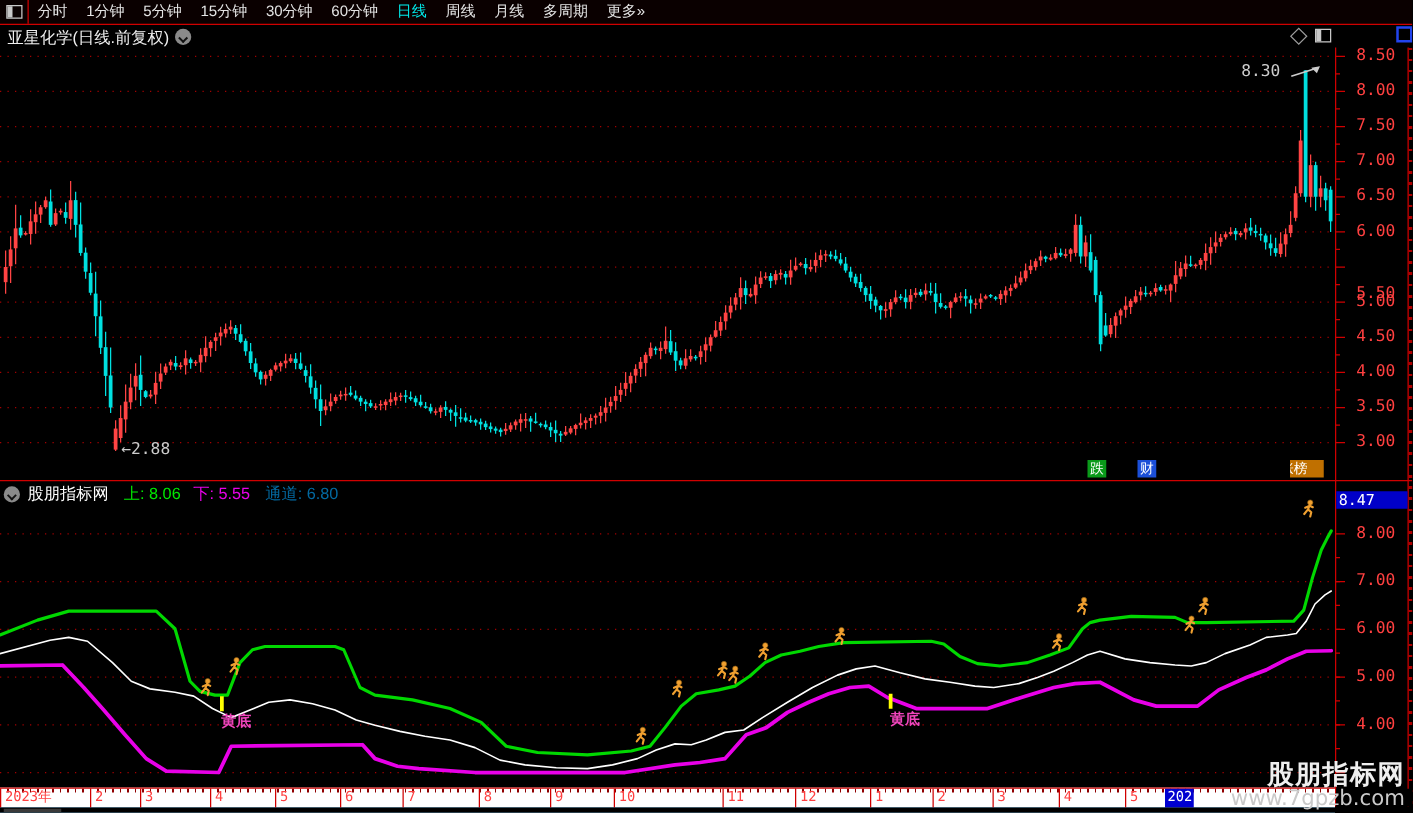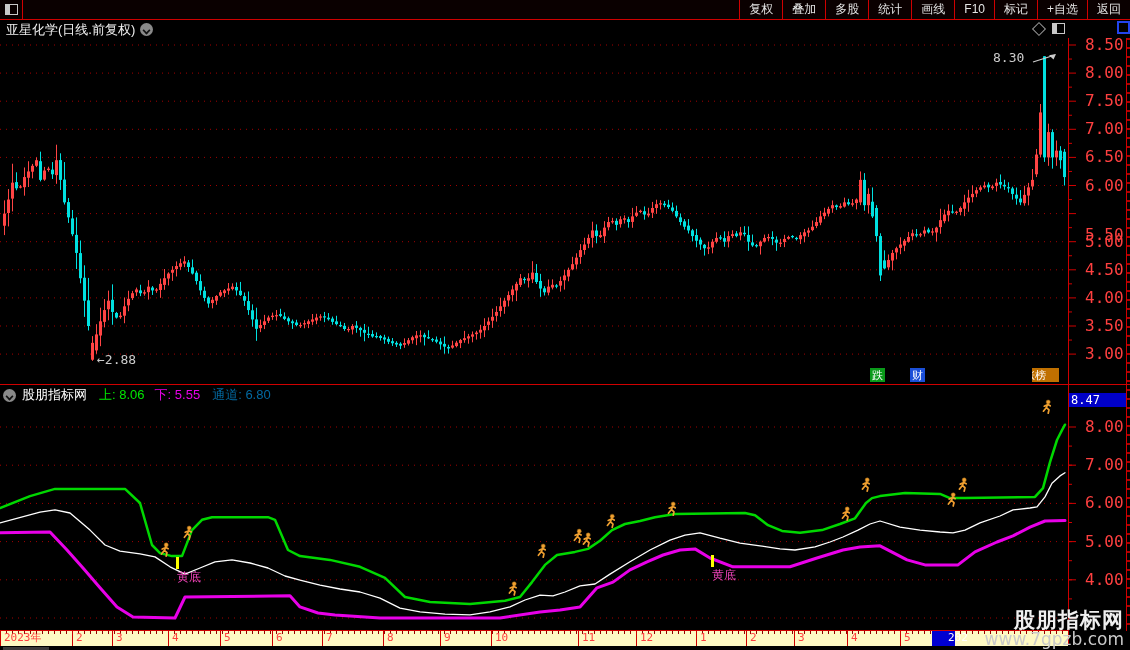--- a/index.html
+++ b/index.html
@@ -21,48 +21,48 @@
   .tb-right .tb-item{padding:0 9px;border-left:1px solid #d00000;}
   
   .titlebar{position:absolute;left:6px;top:21px;color:#f0f0f0;font-size:13px;white-space:nowrap;}
   .chev-circle{display:inline-block;width:13px;height:13px;border-radius:50%;background:#8a8a8a;
                position:relative;vertical-align:-2px;margin-left:5px;}
   .chev-circle:before{content:"";position:absolute;left:3px;top:4px;width:5px;height:5px;
                border-right:2px solid #111;border-bottom:2px solid #111;transform:rotate(45deg) scale(.8);}
   .diamond-icon{position:absolute;left:1034px;top:24px;width:8px;height:8px;border:1px solid #9a9a9a;transform:rotate(45deg);}
   .blue-sq{position:absolute;left:1117px;top:21px;width:9px;height:9px;border:2px solid #2244ee;}
   
-  .axlab{position:absolute;color:#ff4040;font-family:"DejaVu Sans Mono",monospace;font-size:16px;line-height:12px;}
-  .month-row{position:absolute;left:0;top:630px;width:1068px;height:15px;background:#fef9c3;
+  .axlab{position:absolute;color:#ff4040;font-family:"DejaVu Sans Mono",monospace;font-size:13px;line-height:12px;}
+  .month-row{position:absolute;left:0;top:630px;width:1068px;height:15px;background:#ffffff;
              border-top:1px solid #d00000;border-bottom:5px solid #0369a1;}
   .month-row:before{content:"";position:absolute;left:0;top:0;right:0;height:3px;
              background:repeating-linear-gradient(90deg,#900000 0 1px,transparent 1px 6px);}
   .mcell{position:absolute;top:0;height:15px;border-left:1px solid #d00000;color:#ff4040;
          font-family:"DejaVu Sans Mono",monospace;font-size:11px;line-height:14px;padding-left:3px;box-sizing:border-box;}
-  .mcell.hl{background:#0000d0;color:#ffffff;border-left:none;padding-left:16px;}
+  .mcell.hl{background:#0000d0;color:#ffffff;border-left:none;padding-left:2px;}
   .right-strip{position:absolute;left:1126px;top:38px;width:4px;height:607px;border-left:1px solid #d00000;
         background:repeating-linear-gradient(180deg,#b00000 0 2px,transparent 2px 9px);}
   .vline{position:absolute;background:#d00000;}
   .hline{position:absolute;background:#d00000;}
   
   .ind-header{position:absolute;left:3px;top:387px;height:16px;display:flex;align-items:center;
               font-size:13px;color:#fff;white-space:nowrap;}
   .ind-name{margin-left:6px;color:#ffffff;}
   .p-green{color:#00e800;margin-left:12px;}
   .p-mag{color:#e800e8;margin-left:10px;}
   .p-white{color:#0369a1;margin-left:12px;}
   .val-tag{position:absolute;left:1069px;top:393px;width:57px;height:14px;background:#0000c8;color:#fff;
            font-family:"DejaVu Sans Mono",monospace;font-size:12px;line-height:14px;padding-left:2px;box-sizing:border-box;}
   
   .badge{position:absolute;top:368px;height:14px;color:#fff;font-size:11px;line-height:14px;padding:0 2px;}
   .badge-clip{overflow:hidden;width:23px;}
   .badge-clip span{display:inline-block;margin-left:-10px;white-space:nowrap;}
   
   .ann{position:absolute;color:#cccccc;font-family:"DejaVu Sans Mono",monospace;font-size:13px;}
-  .sub-label{position:absolute;color:#ee44bb;font-size:12px;font-weight:normal;white-space:nowrap;}
+  .sub-label{position:absolute;color:#ee44bb;font-size:12px;font-weight:bold;white-space:nowrap;}
   .ytick{position:absolute;width:3px;height:12px;background:#ffff00;}
   
   .wm{position:absolute;right:6px;bottom:1px;text-align:right;z-index:30;line-height:1.05;}
   .wm .l1{color:#efefef;font-size:21px;font-weight:bold;letter-spacing:1px;}
   .wm .l2{color:#c9c9c9;font-size:17px;font-family:"DejaVu Sans",sans-serif;}
   .sliver{position:absolute;left:0;top:646px;width:1130px;height:4px;background:#000;}
   .sliver i{position:absolute;left:3px;top:1px;width:46px;height:3px;background:#3a3a3a;}
 </style>
 </head>
 <body>
@@ -715,30 +715,32 @@
       </g>
     </svg>
 
   <div class="abs" style="left:0;top:38px;width:1068px;height:346px;"></div>
   <div class="abs" style="left:0;top:405px;width:1068px;height:225px;"></div>
 
   <div class="toolbar">
     <div class="tb-iconbox">
       <div class="split-icon"></div>
     </div>
-    <div class="tb-right" id="tb-right">
-        <span class="tb-item">复权</span>
-        <span class="tb-item">叠加</span>
-        <span class="tb-item">多股</span>
-        <span class="tb-item">统计</span>
-        <span class="tb-item">画线</span>
-        <span class="tb-item">F10</span>
-        <span class="tb-item">标记</span>
-        <span class="tb-item">+自选</span>
-        <span class="tb-item">返回</span>
+    <div class="tb-left" id="tb-left">
+        <span class="tb-item">分时</span>
+        <span class="tb-item">1分钟</span>
+        <span class="tb-item">5分钟</span>
+        <span class="tb-item">15分钟</span>
+        <span class="tb-item">30分钟</span>
+        <span class="tb-item">60分钟</span>
+        <span class="tb-item active">日线</span>
+        <span class="tb-item">周线</span>
+        <span class="tb-item">月线</span>
+        <span class="tb-item">多周期</span>
+        <span class="tb-item">更多»</span>
       </div>
   </div>
 
   <div class="titlebar">
     <span>亚星化学(日线.前复权)</span><span class="chev-circle"></span>
   </div>
   <div class="diamond-icon"></div>
   <div class="abs" style="left:1052px;top:23px;">
     <div class="split-icon"></div>
   </div>

